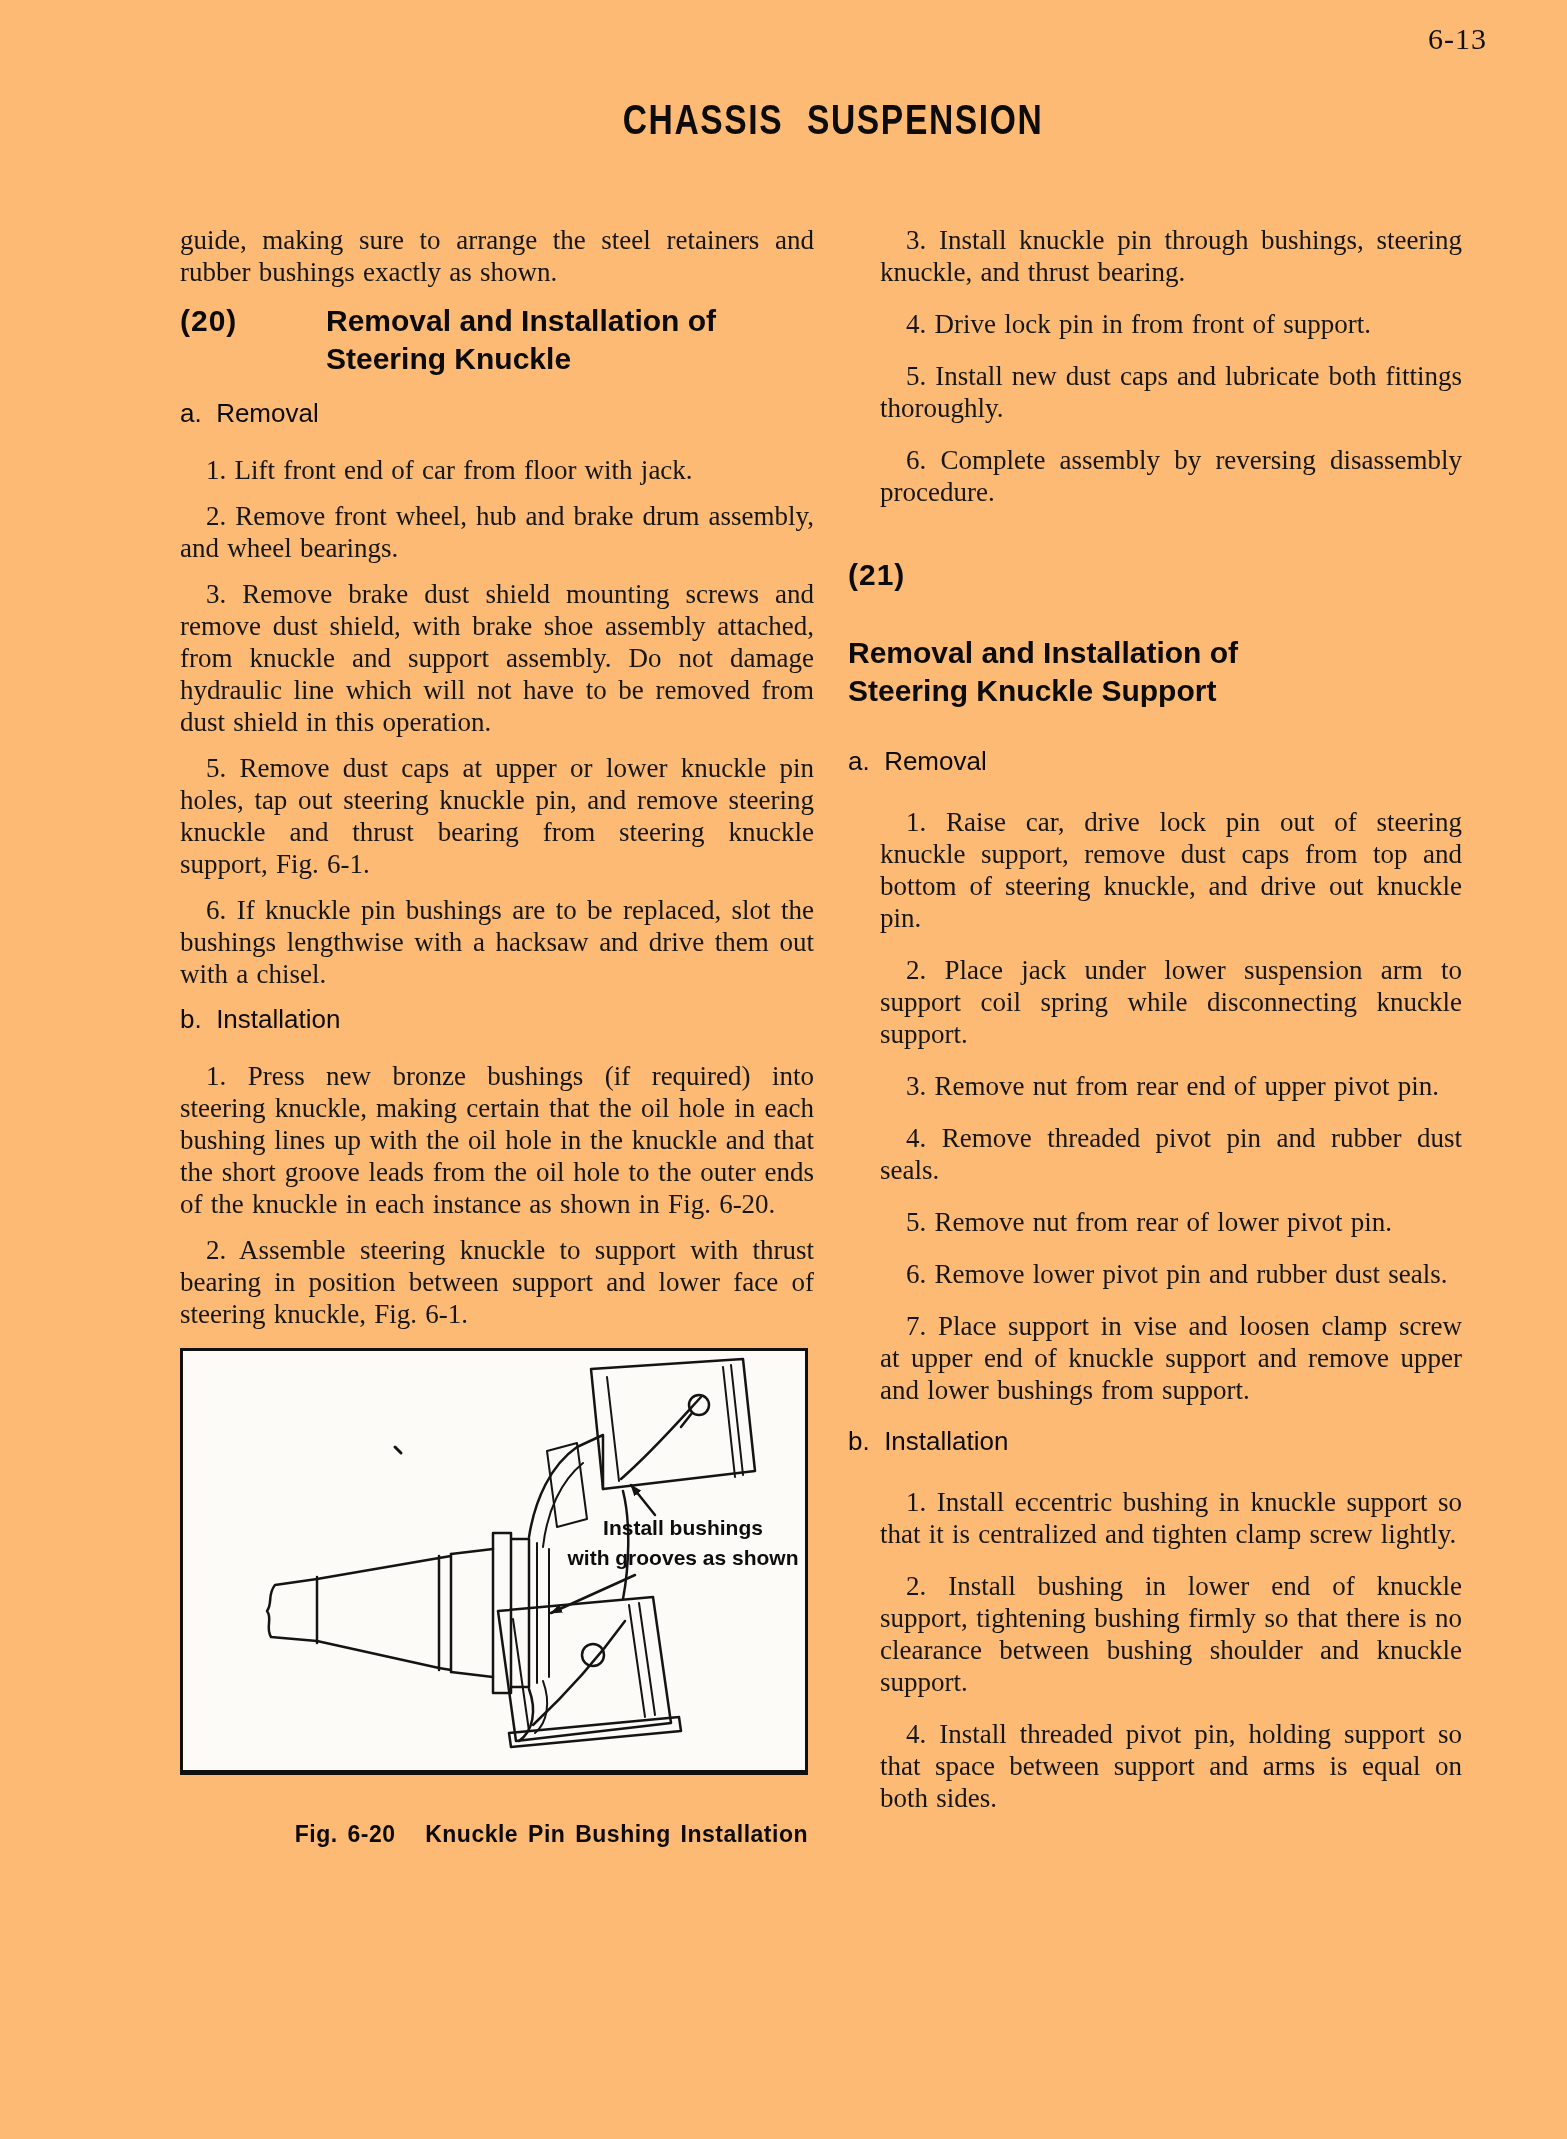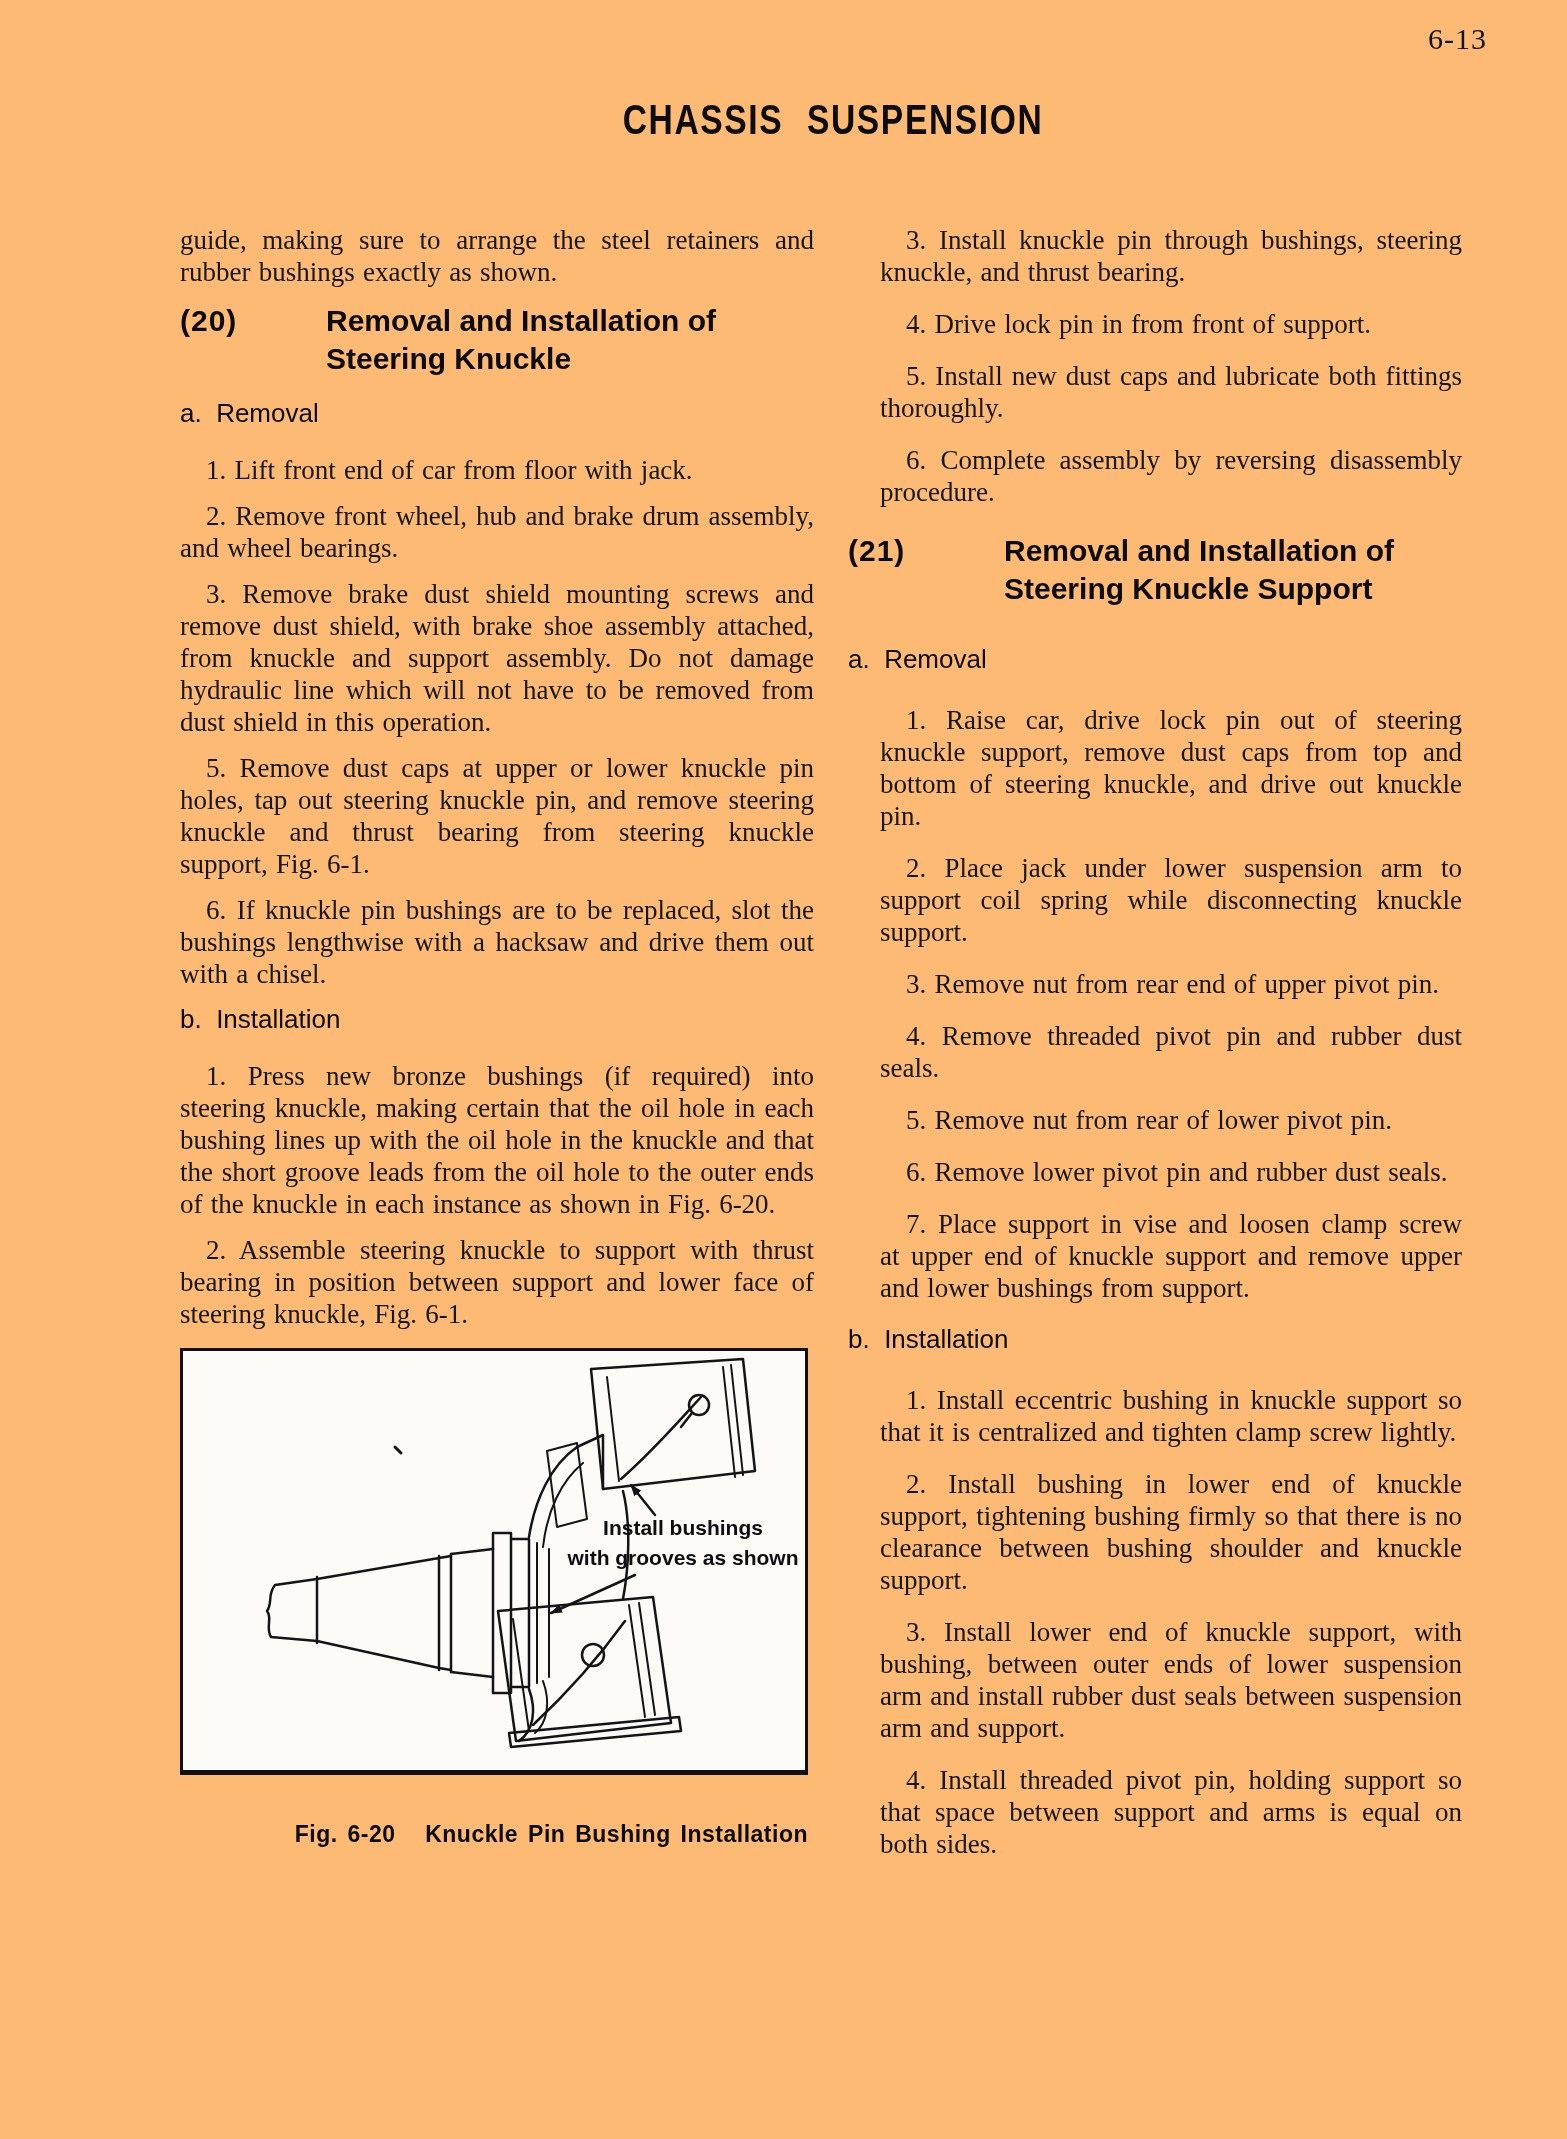--- a/index.html
+++ b/index.html
@@ -36,21 +36,21 @@
   .col-right p.body-para { margin-bottom: 20px; margin-left: 32px; }
   p.step { text-indent: 26px; }
   p.intro { text-indent: 0; }
 
   .sec-head {
     display: flex; align-items: flex-start;
     font-family: "Liberation Sans", sans-serif;
     font-weight: bold; font-size: 30px; line-height: 38px;
     color: #0b0b0b; margin: 12px 0 0 0; gap: 40px;
   }
-  .col-right .sec-head { margin-top: 24px; }
+  .col-right .sec-head { margin-top: 48px; flex-direction: column; }
   .sec-num { flex: 0 0 auto; width: 106px; letter-spacing: 1px; }
   .col-right .sec-num { width: 116px; }
   .sec-titles { flex: 1 1 auto; }
   .sec-line { display: block; }
 
   .sub-label {
     font-family: "Liberation Sans", sans-serif;
     font-weight: normal; font-size: 26px; line-height: 30px;
     color: #0b0b0b; white-space: pre-wrap;
     margin: 20px 0 26px 0;
@@ -186,18 +186,17 @@
     <p class="body-para step">3. Remove nut from rear end of upper pivot pin.</p>
     <p class="body-para step">4. Remove threaded pivot pin and rubber dust seals.</p>
     <p class="body-para step">5. Remove nut from rear of lower pivot pin.</p>
     <p class="body-para step">6. Remove lower pivot pin and rubber dust seals.</p>
     <p class="body-para step">7. Place support in vise and loosen clamp screw at upper end of knuckle support and remove upper and lower bushings from support.</p>
 
     <div class="sub-label install">b.  Installation</div>
 
     <p class="body-para step">1. Install eccentric bushing in knuckle support so that it is centralized and tighten clamp screw lightly.</p>
     <p class="body-para step">2. Install bushing in lower end of knuckle support, tightening bushing firmly so that there is no clearance between bushing shoulder and knuckle support.</p>
-    <p class="body-para step">3. Install lower end of knuckle support, with bushing, between outer ends of lower suspension arm and install rubber dust seals between suspension arm and support.</p>
     <p class="body-para step">4. Install threaded pivot pin, holding support so that space between support and arms is equal on both sides.</p>
 
   </div>
 
 </div>
 
 </body></html>

